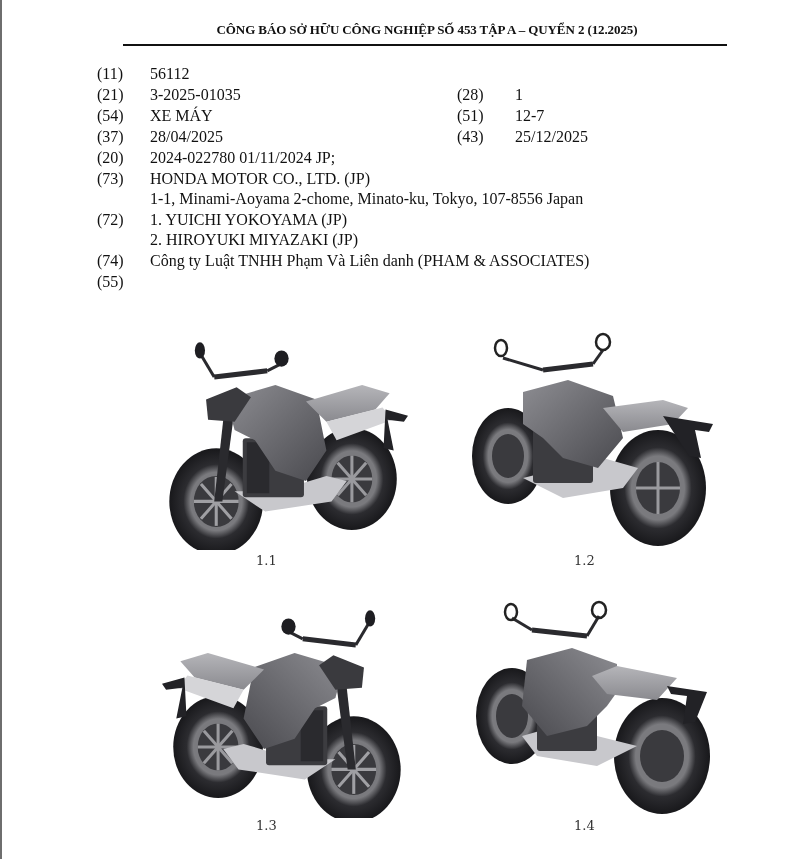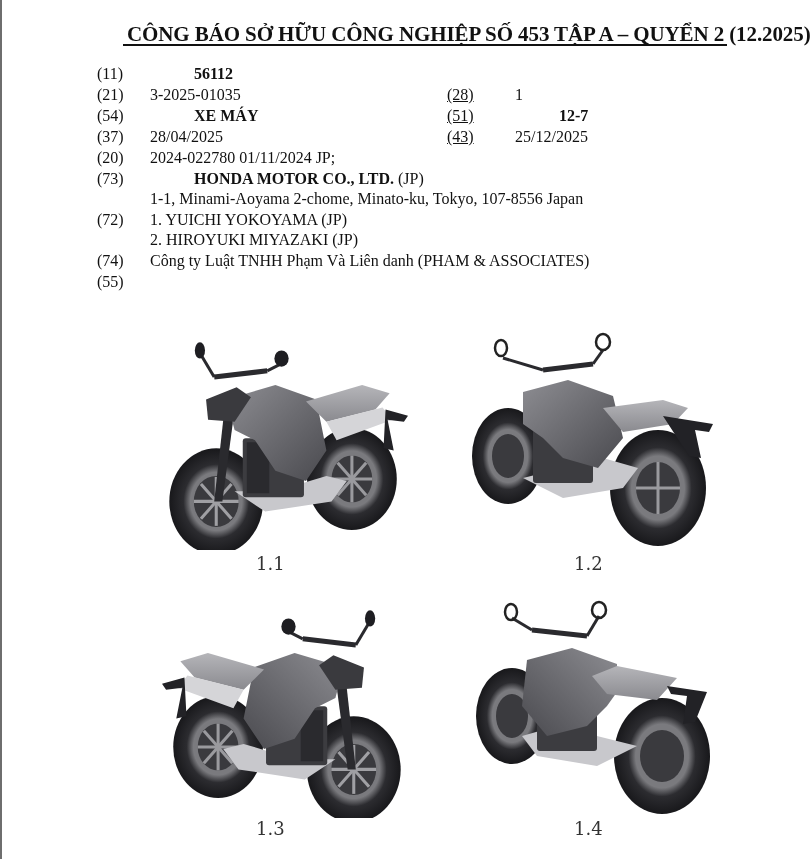--- a/index.html
+++ b/index.html
@@ -7,39 +7,39 @@
     body {
       position: relative;
       font-family: "Liberation Serif", "DejaVu Serif", serif;
       color: #111111;
     }
     .left-border {
       position: absolute; left: 0; top: 0; width: 2px; height: 859px; background: #6e6e6e;
     }
     .header {
       position: absolute; left: 127px; top: 22px; width: 600px;
-      font-size: 21px; font-weight: bold; text-align: center; letter-spacing: -0.1px;
+      font-size: 13px; font-weight: bold; text-align: center; letter-spacing: -0.1px;
       white-space: nowrap;
     }
     .header-rule {
       position: absolute; left: 123px; top: 44px; width: 604px; height: 1.6px; background: #111;
     }
     .fields { position: absolute; left: 0; top: 0; }
     .row { position: absolute; font-size: 16px; line-height: 20px; white-space: nowrap; }
     .code { position: absolute; left: 97px; font-family: Liberation Serif, serif; }
     .val  { position: absolute; left: 150px; }
-    .code-r { position: absolute; left: 447px; text-decoration: underline; }
+    .code-r { position: absolute; left: 457px; }
     .val-r  { position: absolute; left: 515px; }
-    .bold { font-weight: bold; margin-left: 44px; }
+    .bold { font-weight: normal; }
     .figure {
       position: absolute; width: 280px; height: 228px;
     }
     .figure svg { width: 100%; height: 100%; display: block; }
     .caption {
-      position: absolute; font-family: "DejaVu Serif", serif; font-size: 18px; color: #333;
+      position: absolute; font-family: "DejaVu Serif", serif; font-size: 13px; color: #333;
     }
   </style>
 </head>
 <body>
 
 <div class="left-border"></div>
 
 <div class="header">CÔNG BÁO SỞ HỮU CÔNG NGHIỆP SỐ 453 TẬP A – QUYỂN 2 (12.2025)</div>
 <div class="header-rule"></div>
 

